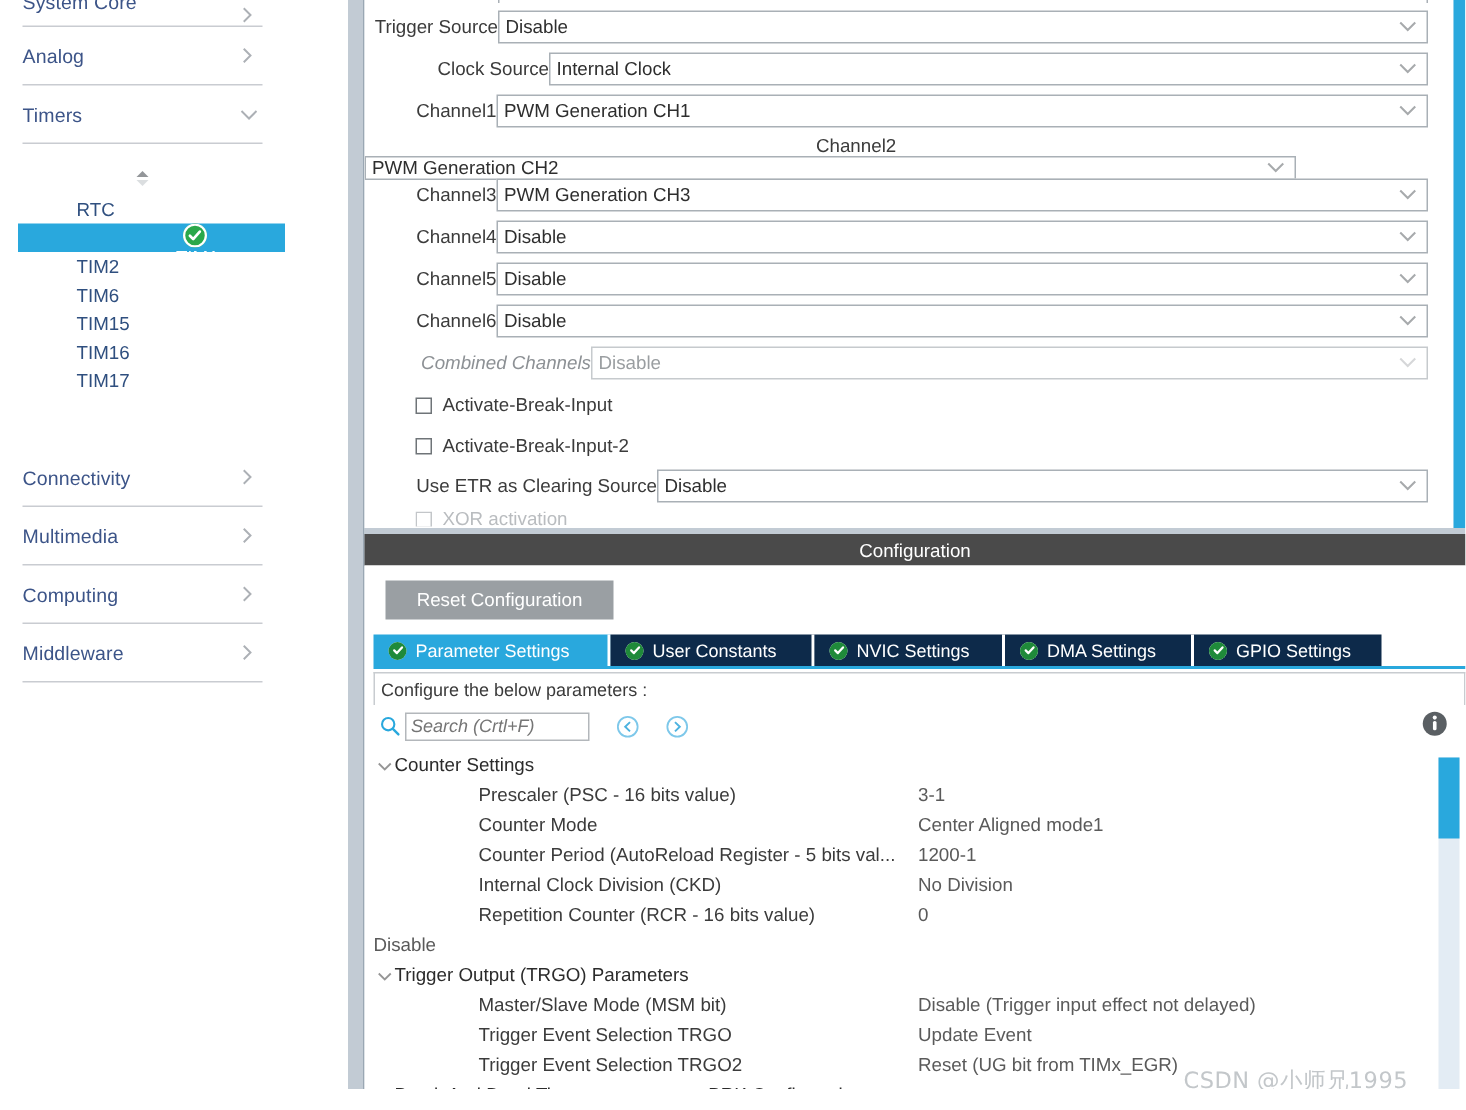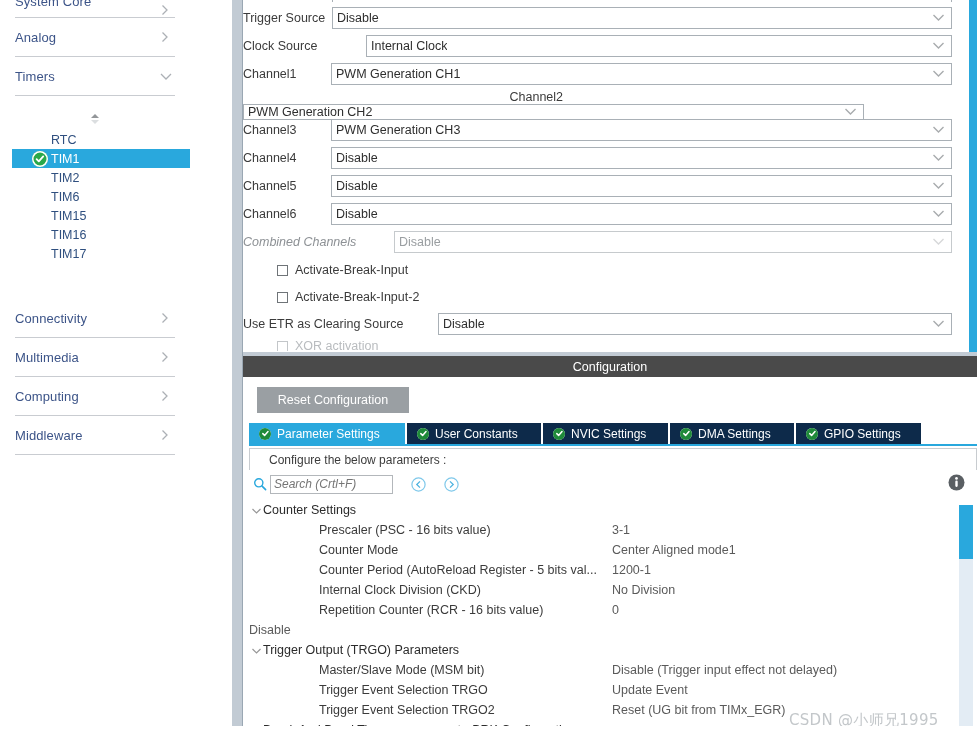--- a/index.html
+++ b/index.html
@@ -24,34 +24,34 @@
   .cat.partial{height:18px;align-items:flex-start;}
   .cat.partial .lbl{position:relative;top:-6px;}
   .cat.partial .arw{top:4px;transform:none;}
 
   .timerlist{background:#ffffff;padding:0;margin:12px;}
   .spinner{height:22px;display:flex;align-items:center;justify-content:center;}
   .spinner svg{display:block;opacity:.75;}
   .titem{height:19px;display:flex;align-items:center;padding-left:20px;
          font-size:12.5px;color:#2f4f7f;box-sizing:border-box;cursor:pointer;}
   .titem .nm{padding-left:19px;}
-  .titem.sel{background:#29a8dd;color:#ffffff;width:216px;}
+  .titem.sel{background:#29a8dd;color:#ffffff;width:216px;flex-direction:column;}
   .titem.sel .nm{padding-left:3px;}
   .chk{width:16px;height:16px;border-radius:50%;background:#2aa84a;
        display:inline-flex;align-items:center;justify-content:center;
        box-shadow:0 0 0 1.5px #ffffff inset;flex:0 0 auto;}
   .chk svg{display:block;}
   .listpad{height:24px;}
 
   
   .vdiv{position:absolute;left:232px;top:0;width:11px;height:740px;background:#c2cbd4;}
   .vdiv:after{content:"";position:absolute;right:0;top:0;width:1px;height:100%;background:#9aa7b3;}
 
   
-  .modepanel{position:absolute;left:243px;top:0;width:734px;height:352px;background:#ffffff;overflow:hidden;}
+  .modepanel{position:absolute;left:243px;top:0;width:734px;height:352px;background:#ffffff;overflow:hidden;text-align:right;}
   .mrow{position:absolute;height:24px;display:flex;align-items:center;}
   .mlabel{font-size:12.5px;color:#3b3b3b;white-space:nowrap;}
   .combo{box-sizing:border-box;height:22px;border:1px solid #a9b0b6;background:#ffffff;
          display:flex;align-items:center;position:relative;cursor:pointer;}
   .combo .val{padding-left:4px;font-size:12.5px;color:#2e2e2e;white-space:nowrap;overflow:hidden;}
   .combo .cv{position:absolute;right:6px;top:50%;transform:translateY(-50%);opacity:.6;}
   .combo.dis{border-color:#c6cacd;}
   .combo.dis .val{color:#9a9ea1;}
   .combo.dis .cv{opacity:.28;}
   .mlabel.dis{color:#8d9195;font-style:italic;}
@@ -81,21 +81,21 @@
        display:flex;align-items:center;gap:6px;padding:0 10px;box-sizing:border-box;
        font-size:12px;cursor:pointer;border-right:2px solid #ffffff;}
   .tab.active{background:#29a8dd;}
   .tdot{width:12px;height:12px;border-radius:50%;background:#ffffff;
         display:inline-flex;align-items:center;justify-content:center;flex:0 0 auto;}
   .tdot .ring{width:12px;height:12px;border-radius:50%;background:#1f8a3a;
               display:flex;align-items:center;justify-content:center;}
 
   .cfgnote{position:absolute;left:6px;top:71px;width:728px;height:22px;
            border:1px solid #c8ccd0;border-bottom:none;box-sizing:border-box;
-           display:flex;align-items:center;padding-left:19px;font-size:12px;color:#3b3b3b;background:#fff;}
+           display:flex;align-items:center;padding-left:4px;font-size:12px;color:#3b3b3b;background:#fff;}
 
   .searchrow{position:absolute;left:6px;top:93px;width:728px;height:28px;display:flex;align-items:center;}
   .sicon{margin-left:3px;width:15px;height:15px;display:flex;align-items:center;justify-content:center;}
   .sinput{margin-left:3px;width:123px;height:19px;box-sizing:border-box;border:1px solid #b3b7bb;
           background:#ffffff;font-size:12px;font-style:italic;color:#9fa3a7;padding:0 3px;
           font-family:"Liberation Sans","DejaVu Sans",sans-serif;}
   .navbtn{width:15px;height:15px;margin-left:18px;cursor:pointer;}
   .navbtn:first-of-type{margin-left:22px;}
   .infoicon{position:absolute;right:12px;top:50%;transform:translateY(-50%);cursor:pointer;}
 

